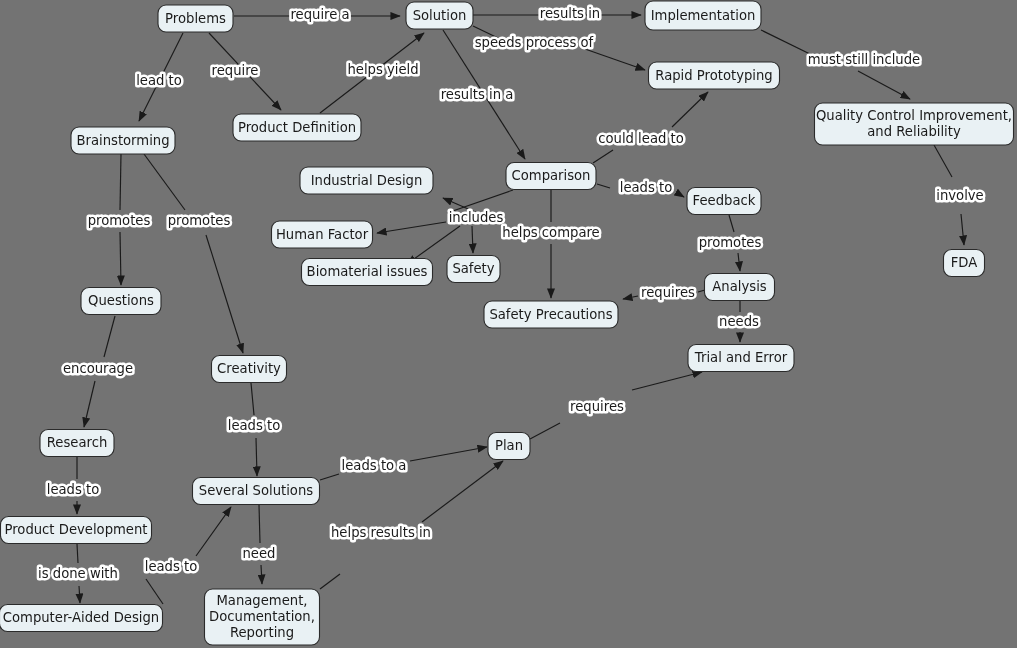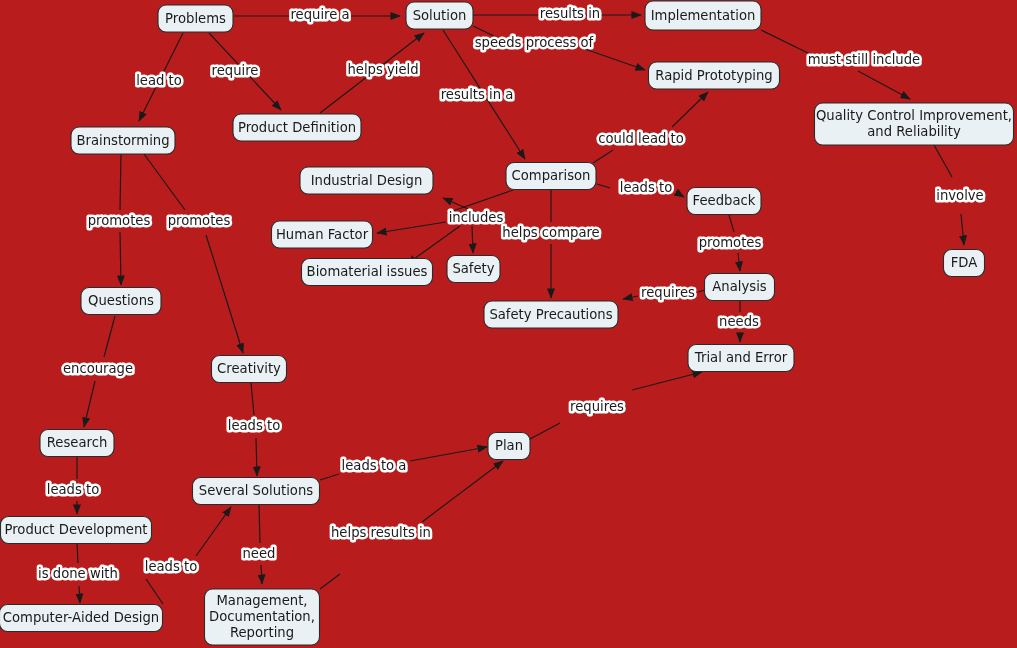--- a/index.html
+++ b/index.html
@@ -10,21 +10,21 @@
   body {
     width: 1017px;
     height: 648px;
     font-family: "DejaVu Sans", sans-serif;
     overflow: hidden;
   }
   #map-root {
     position: relative;
     width: 1017px;
     height: 648px;
-    background: #b91c1c;
+    background: #737373;
   }
   svg#concept-map {
     display: block;
     width: 1017px;
     height: 648px;
   }
   .node-box {
     fill: #e9f1f4;
     stroke: #2b2b2b;
     stroke-width: 1.1;

